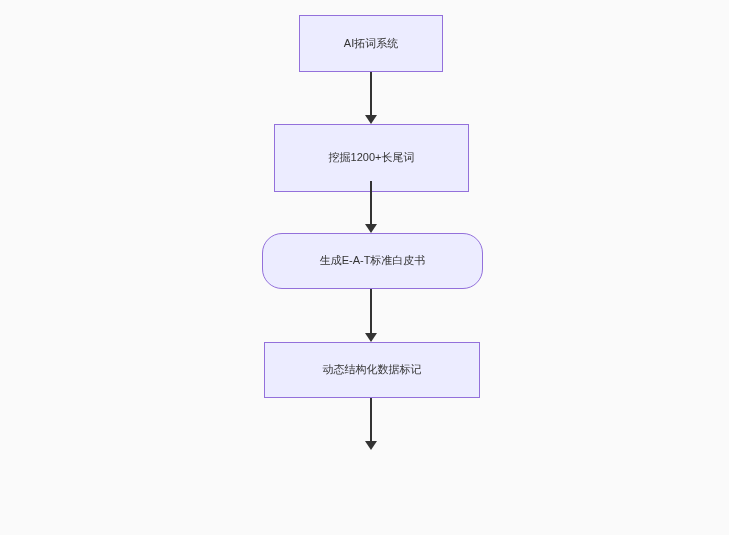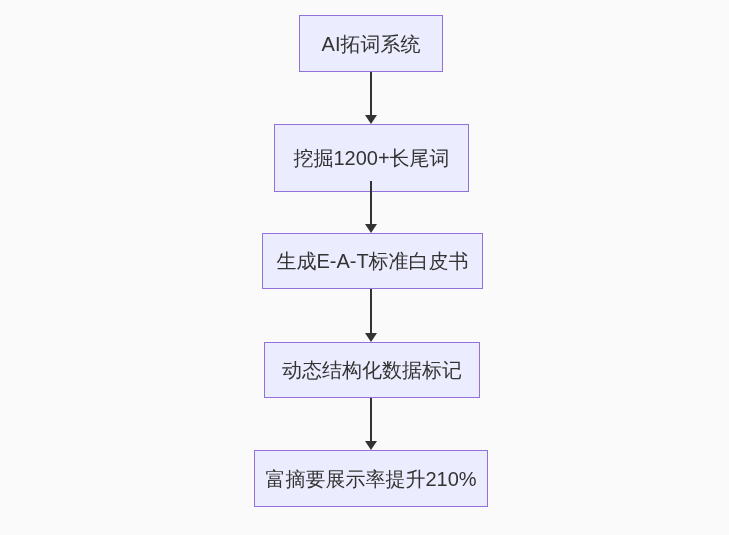--- a/index.html
+++ b/index.html
@@ -26,28 +26,28 @@
     box-sizing: border-box;
     background: var(--node-fill, #ECECFF);
     border: 1px solid var(--node-border, #9370DB);
     display: flex;
     align-items: center;
     justify-content: center;
     text-align: center;
   }
   .node-label {
     color: var(--text, #333333);
-    font-size: 20px;
+    font-size: 11px;
     line-height: 1.2;
     white-space: nowrap;
   }
   
   .n1 { left: 299px; top: 15px;  width: 144px; height: 57px; }
   .n2 { left: 274px; top: 124px; width: 195px; height: 68px; }
-  .n3 { left: 262px; top: 233px; width: 221px; height: 56px; }
+  .n3 { left: 262px; top: 233px; width: 221px; height: 56px; border-radius: 20px; }
   .n4 { left: 264px; top: 342px; width: 216px; height: 56px; }
   .n5 { left: 254px; top: 450px; width: 234px; height: 57px; }
 
   .edge {
     position: absolute;
     width: 12px;
     left: 365px; 
     display: flex;
     flex-direction: column;
     align-items: center;
@@ -103,17 +103,14 @@
 
   <div class="node n4">
     <span class="node-label">动态结构化数据标记</span>
   </div>
 
   <div class="edge e4">
     <div class="edge-line"></div>
     <div class="edge-head"></div>
   </div>
 
-  <div class="node n5">
-    <span class="node-label">富摘要展示率提升210%</span>
-  </div>
 
 </div>
 
 </body></html>

